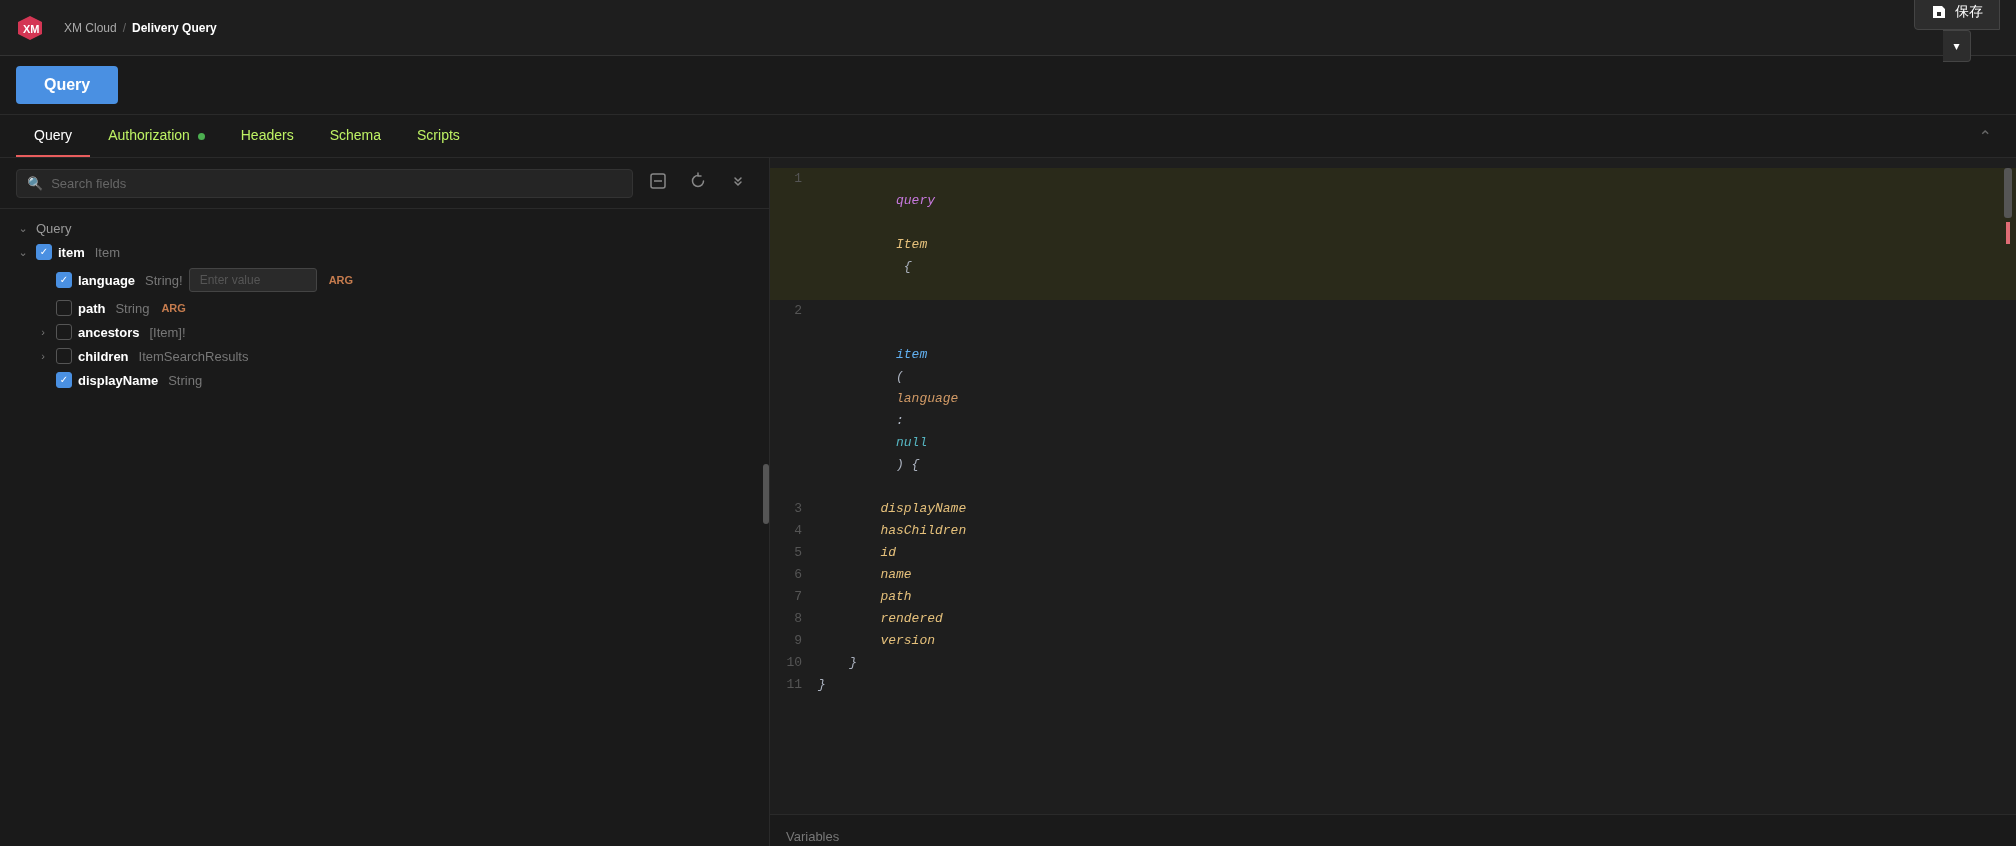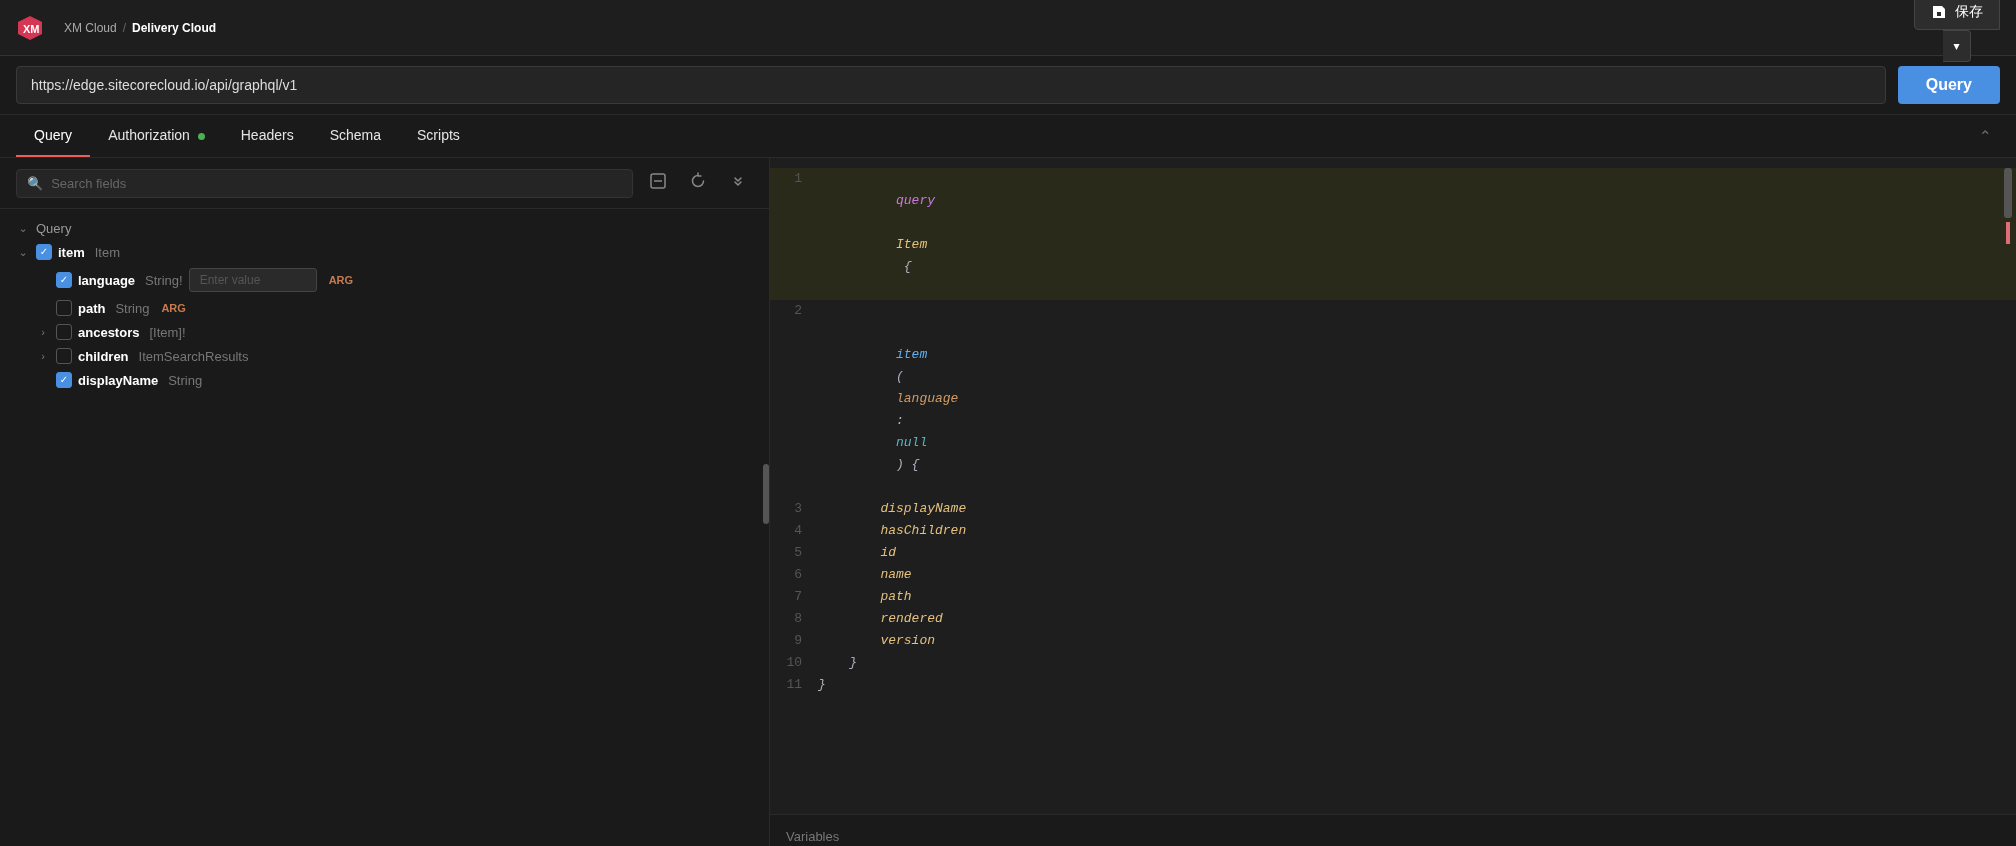--- a/index.html
+++ b/index.html
@@ -110,21 +110,21 @@
       border-bottom: 1px solid #2a2a2a;
       justify-content: space-between;
     }
     .tabs-left {
       display: flex;
       align-items: center;
     }
     .tab {
       padding: 12px 18px;
       cursor: pointer;
-      color: #e5e5e5;
+      color: #bef264;
       font-size: 14px;
       position: relative;
       border-bottom: 2px solid transparent;
     }
     .tab.active {
       color: #fff;
       border-bottom: 2px solid #e85d5d;
     }
     .tab .dot {
       width: 7px;
@@ -400,38 +400,37 @@
 <div class="top-bar">
   <div class="top-bar-left">
 
     <svg class="logo-icon" viewBox="0 0 28 28" fill="none">
       <polygon points="14,2 26,8 26,20 14,26 2,20 2,8" fill="#e8385a" opacity="0.9"></polygon>
       <text x="7" y="19" font-size="11" fill="white" font-weight="bold">XM</text>
     </svg>
     <div class="breadcrumb">
       <span>XM Cloud</span>
       <span class="breadcrumb-sep">/</span>
-      <span class="breadcrumb-current">Delivery Cloud</span>
+      <span class="breadcrumb-current">Delivery Query</span>
     </div>
   </div>
   <div class="top-bar-right">
     <button class="save-btn">
       <svg width="16" height="16" viewBox="0 0 16 16" fill="currentColor">
         <path d="M2 2h9l3 3v9H2V2zm4 10h4v-4H6v4zm1-9h2v3H7V3z"></path>
       </svg>
       <span>保存</span>
     </button>
     <button class="save-dropdown">
       <span>▾</span>
     </button>
   </div>
 </div>
 
 <div class="url-bar">
-  <input class="url-input" type="text" value="https://edge.sitecorecloud.io/api/graphql/v1" style="">
   <button class="query-btn">
     <span>Query</span>
   </button>
 </div>
 
 <div class="tabs-bar">
   <div class="tabs-left">
     <div class="tab active">
       <span>Query</span>
     </div>

